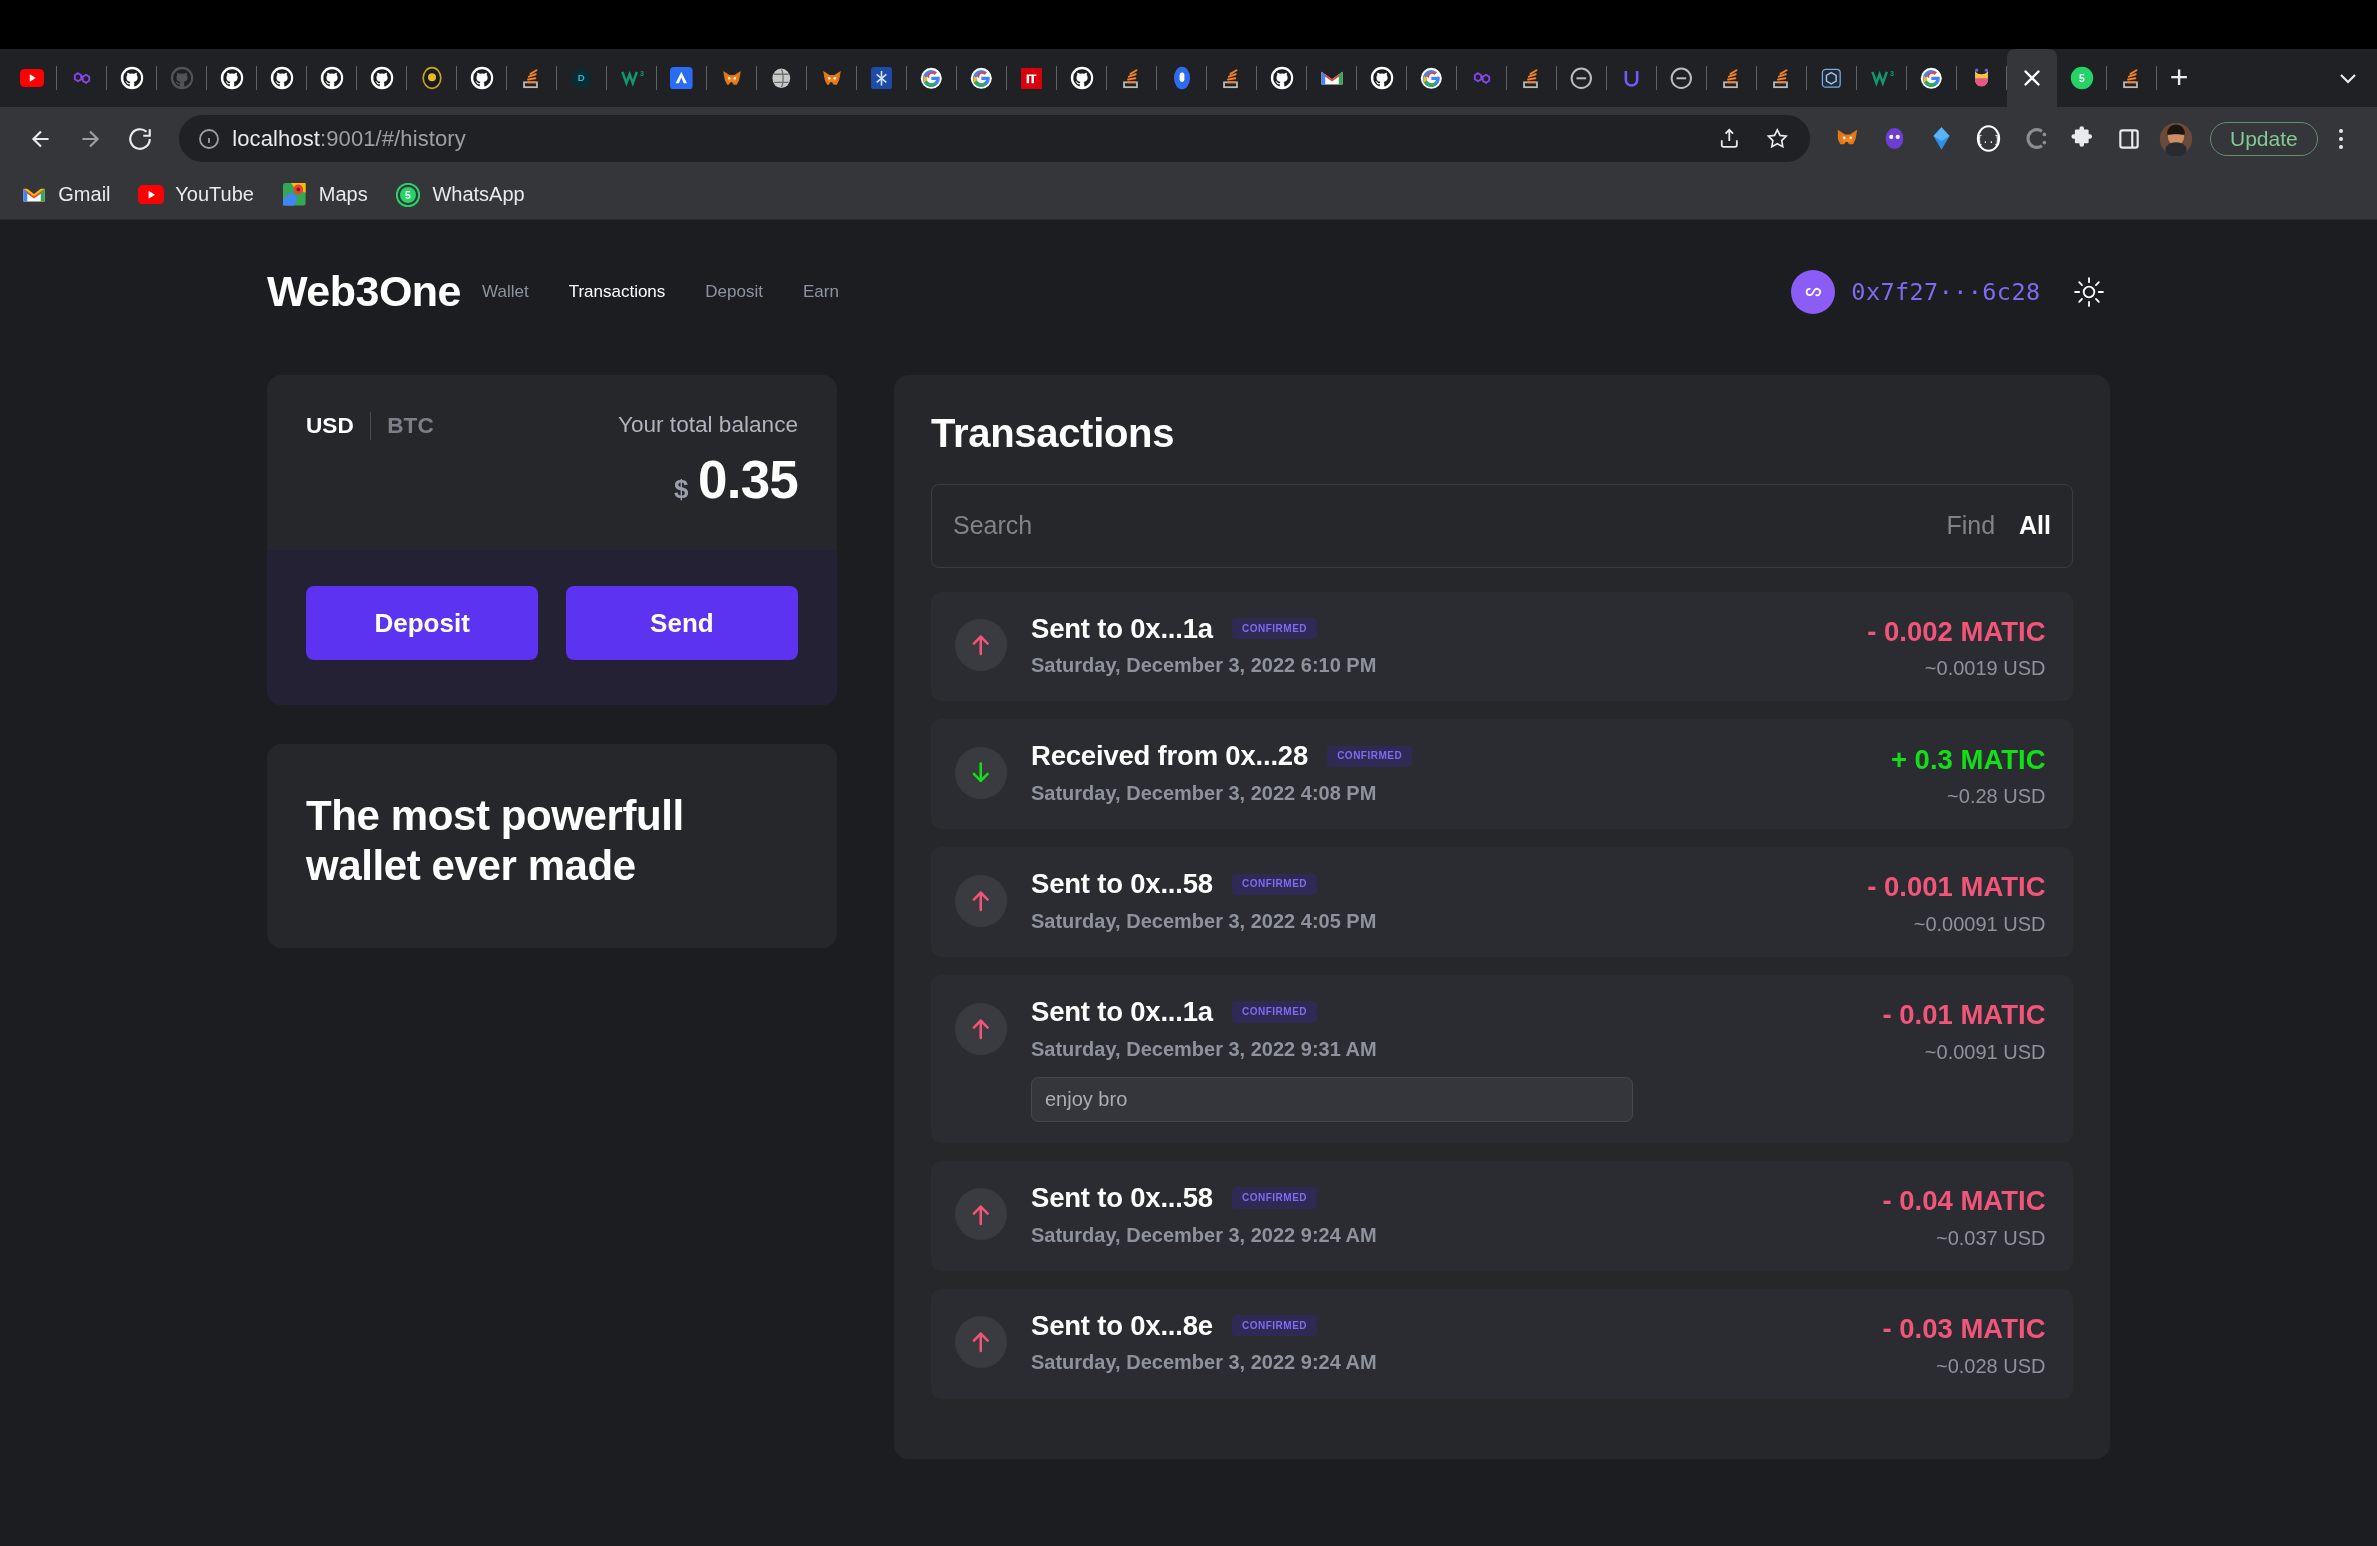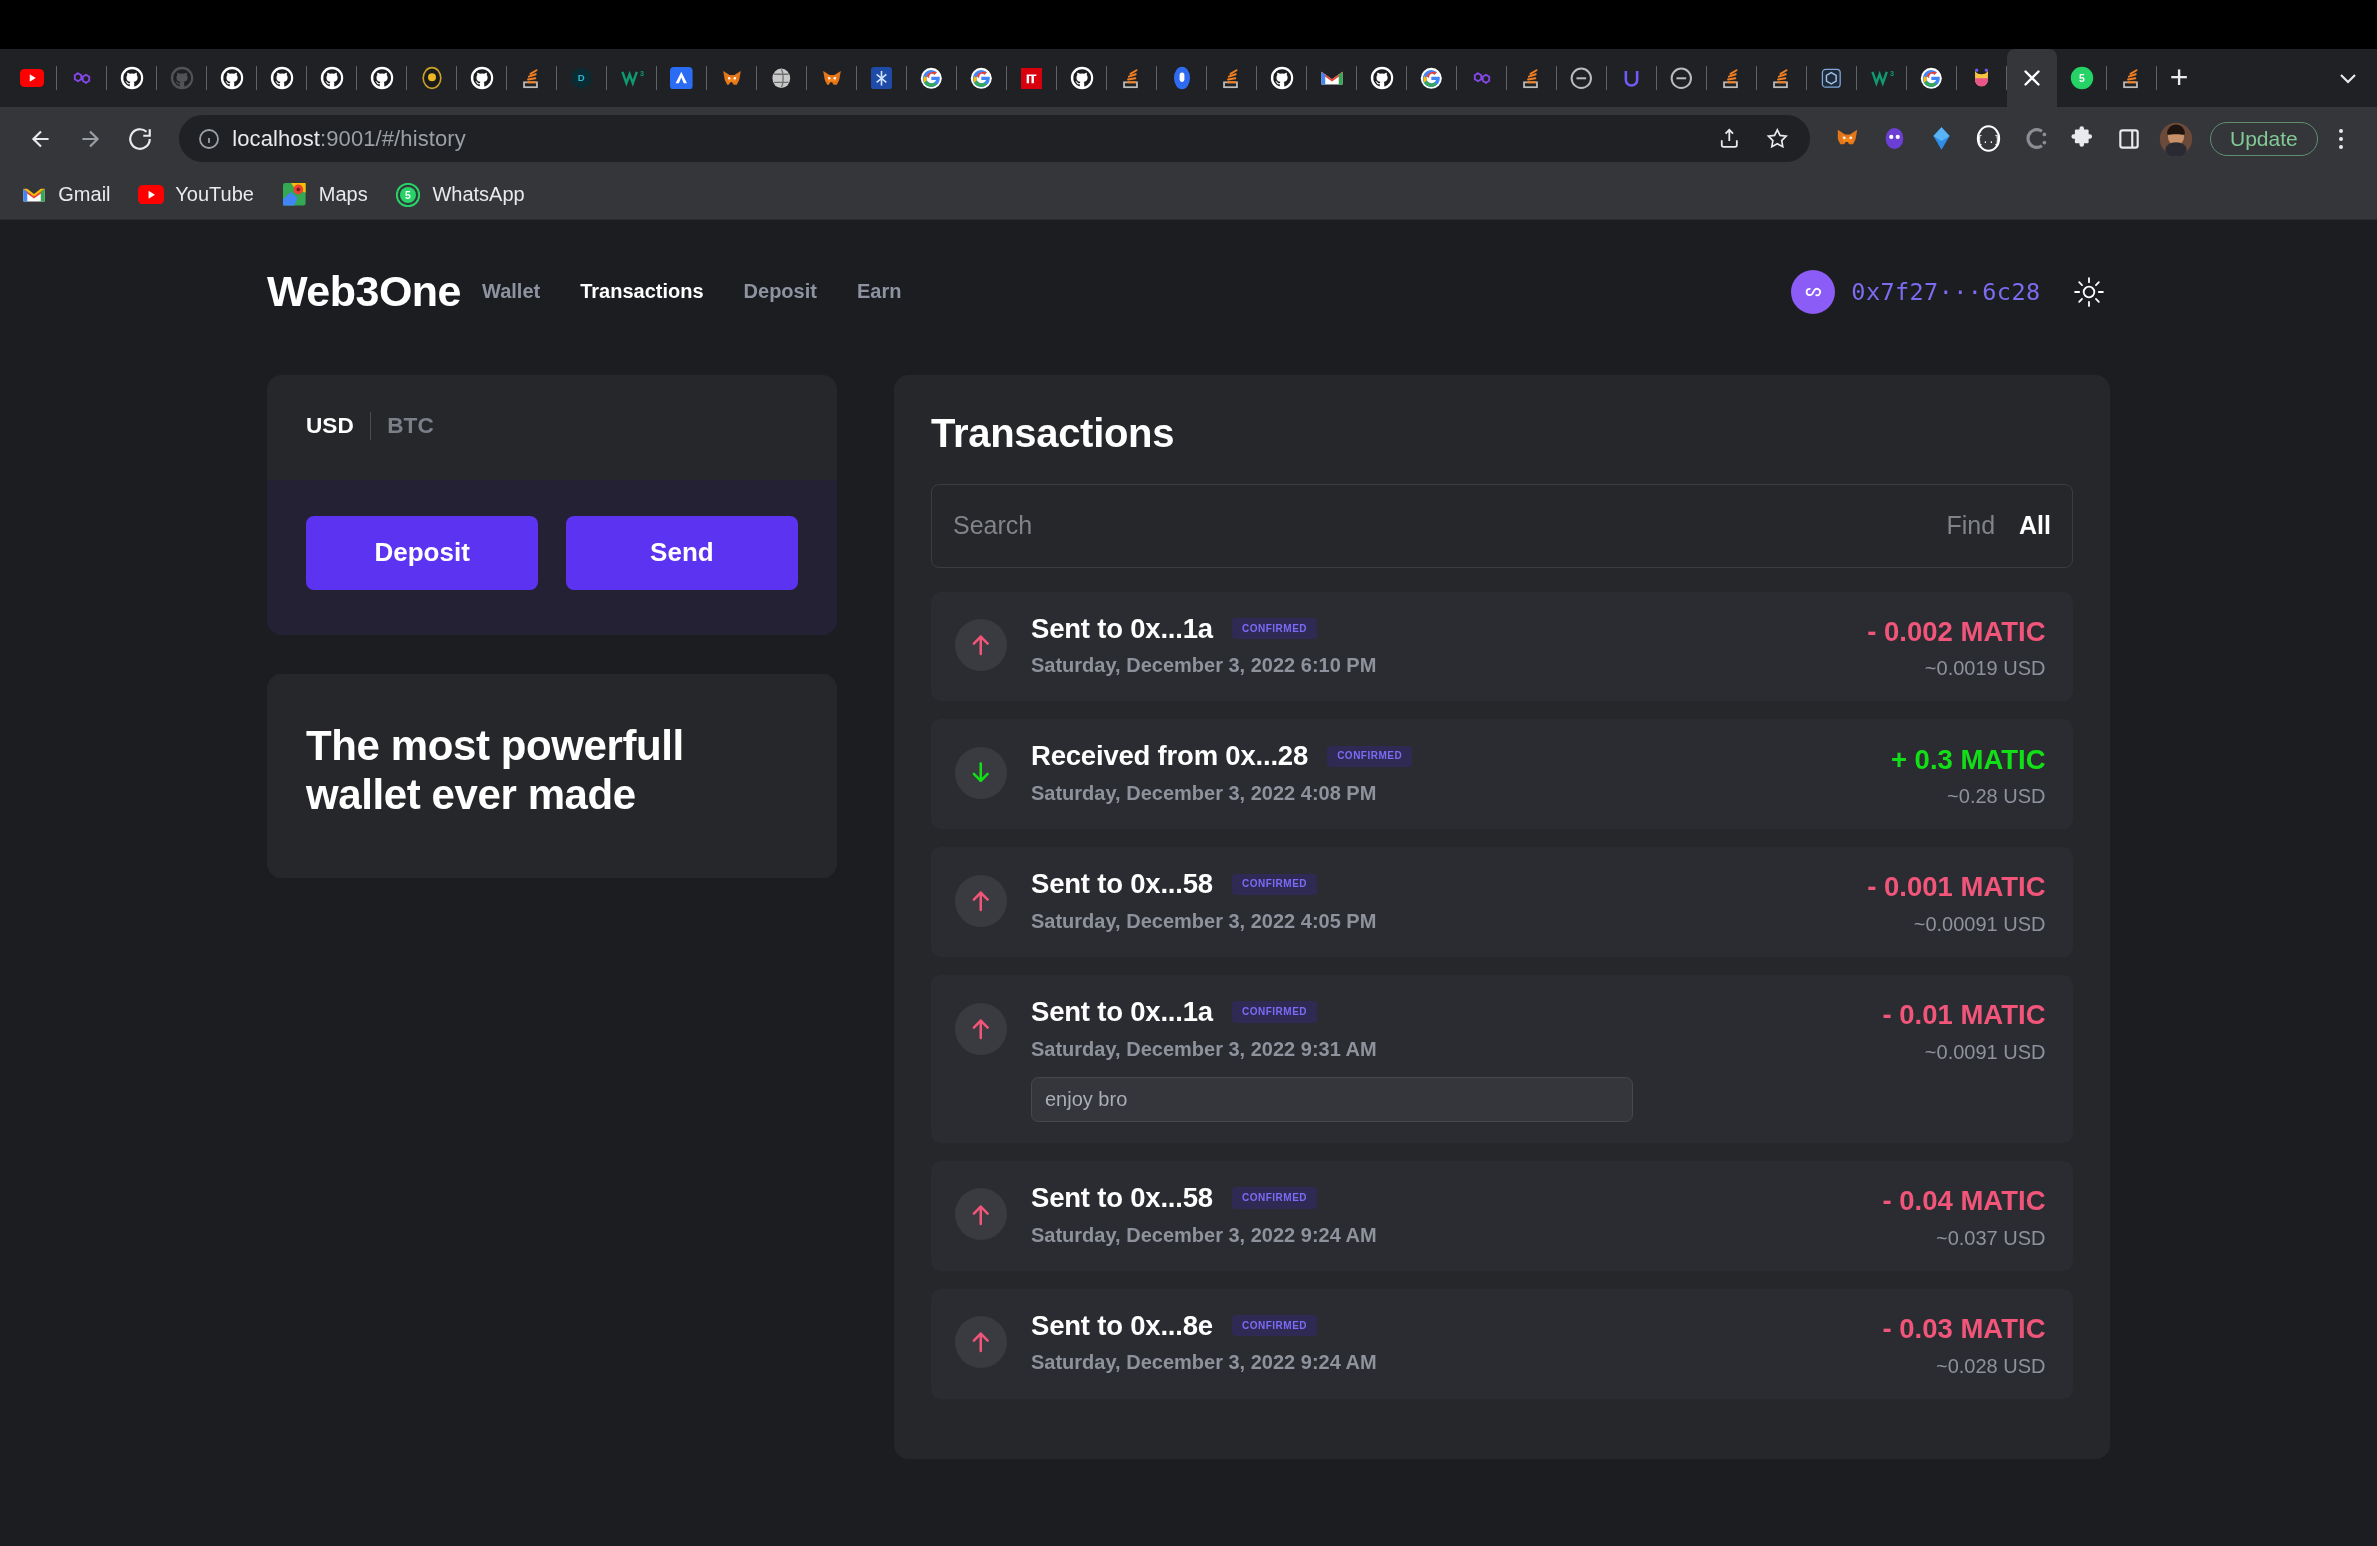--- a/index.html
+++ b/index.html
@@ -87,21 +87,21 @@
   .page {
     flex: 1 1 auto; background: #1c1d21; overflow: hidden; position: relative;
   }
   .page-inner { padding: 0 267px; }
 
   .app-header {
     display: flex; align-items: center; height: 121px; padding-top: 22.6px;
   }
   .brand { color: #fff; font-size: 43px; font-weight: 700; letter-spacing: -0.5px; margin-right: 21px; }
   .nav { display: flex; align-items: center; gap: 40px; }
-  .nav a { font-size: 20px; font-weight: 700; color: #8d93a1; text-decoration: none; }
+  .nav a { font-size: 17px; font-weight: 400; color: #8d93a1; text-decoration: none; }
   .nav a.active { color: #fff; }
   .header-right { margin-left: auto; display: flex; align-items: center; gap: 27.5px; }
   .addr-pill { display: flex; align-items: center; gap: 16px; }
   .avatar {
     width: 44px; height: 44px; border-radius: 50%; background: #8B5CF6;
     display: flex; align-items: center; justify-content: center;
   }
   .addr-text {
     color: #7c6cf0; font-size: 23.5px; letter-spacing: 0.4px;
     font-family: "DejaVu Sans Mono", monospace;
@@ -772,20 +772,27 @@
 
         <div class="col-left">
 
           <div class="card balance-card">
             <div class="balance-top">
               <div class="cur-switch">
                 <span class="c-on">USD</span>
                 <span class="divider"></span>
                 <span class="c-off">BTC</span>
               </div>
+              <div class="bal-right">
+                <div class="bal-label">Your total balance</div>
+                <div class="bal-amt">
+                  <span class="sym">$</span>
+                  <span class="num">0.35</span>
+                </div>
+              </div>
             </div>
             <div class="balance-actions">
               <button class="btn-primary">Deposit</button>
               <button class="btn-primary">Send</button>
             </div>
           </div>
 
           <div class="card promo-card">
             <h2>The most powerfull wallet ever made</h2>
           </div>

